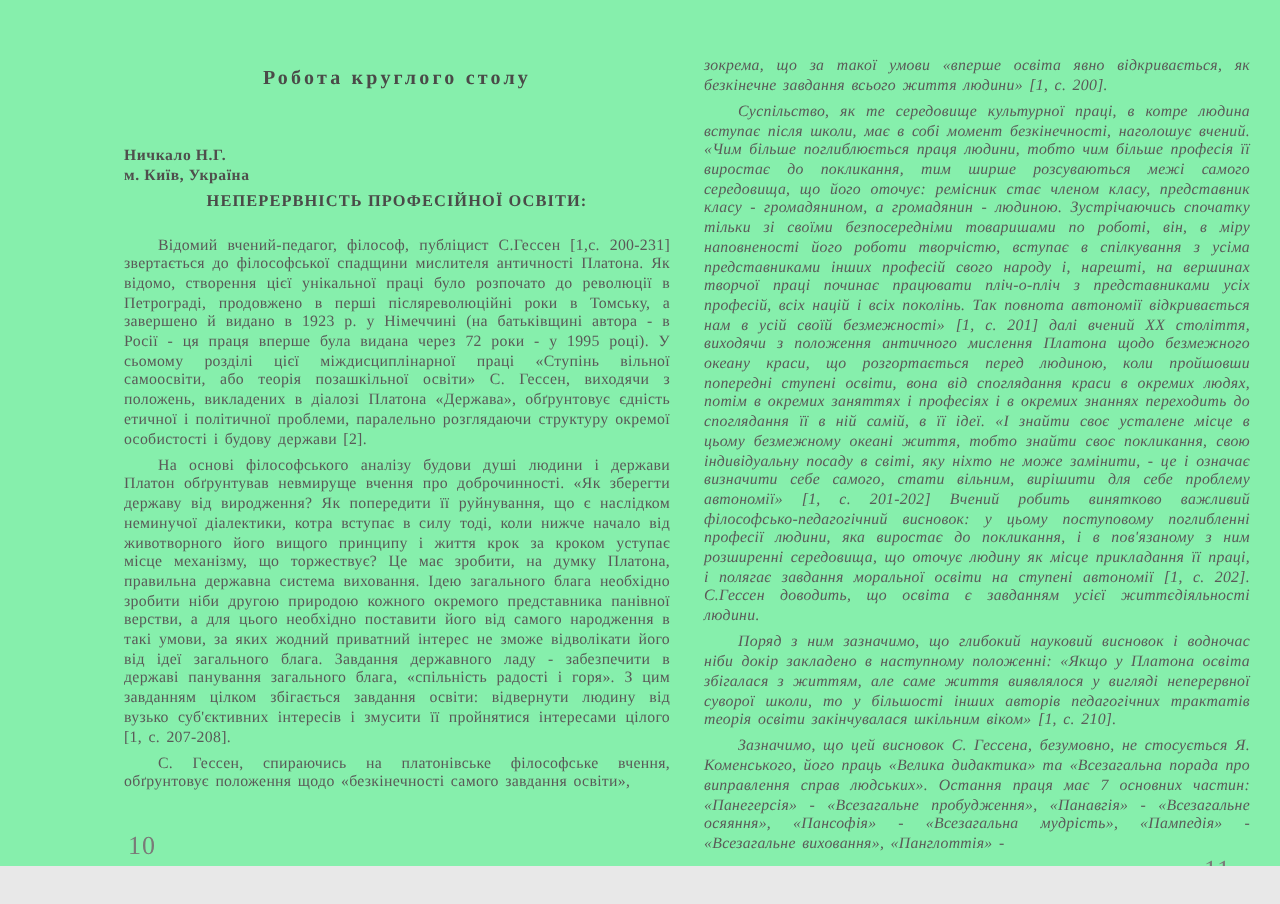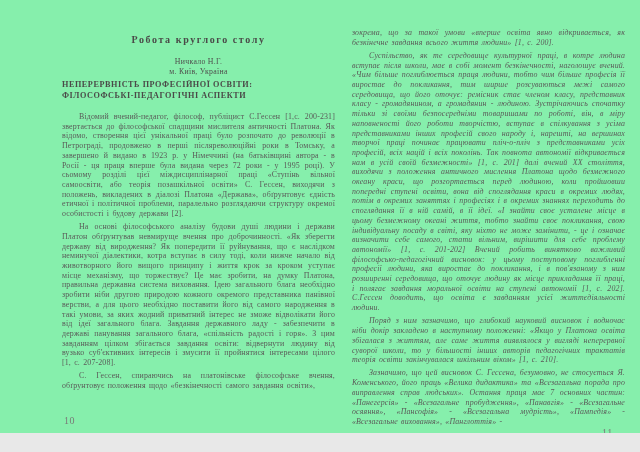--- a/index.html
+++ b/index.html
@@ -24,31 +24,31 @@
   .section-title {
     margin-top: 34px;
     text-align: center;
     font-weight: bold;
     font-size: 10px;
     letter-spacing: 1.6px;
     color: #4a4a48;
     white-space: nowrap;
   }
   .byline {
-    margin-top: 12px;
-    text-align: center;
-    font-weight: normal;
+    margin-top: 28px;
+    text-align: left;
+    font-weight: bold;
     font-size: 7.8px;
     line-height: 10px;
     letter-spacing: 0.3px;
     color: #4f4f4d;
   }
   .article-title {
     margin-top: 3px;
-    text-align: left;
+    text-align: center;
     font-weight: bold;
     font-size: 8.2px;
     line-height: 10.5px;
     letter-spacing: 0.55px;
     color: #4a4a48;
   }
   .body-block { margin-top: 11px; }
   .body-block.flush-top { margin-top: 28px; font-style: italic; }
 
   p.para {
@@ -59,21 +59,21 @@
     text-indent: 17px;
     word-spacing: 1.1px;
     letter-spacing: 0.15px;
     color: #5a5a58;
   }
   p.para.no-indent { text-indent: 0; }
   p.para:last-child { margin-bottom: 16px; }
 
   .folio {
     position: absolute;
-    font-size: 10px;
+    font-size: 13px;
     color: #7a7a78;
     letter-spacing: 0.5px;
   }
   .folio-left  { left: 64px;  top: 415px; }
   .folio-right { left: 602px; top: 427px; }
 </style>
 </head>
 <body>
 
 <div class="spread">
@@ -81,21 +81,20 @@
   <div class="page page-left">
     <div class="section-title">Робота круглого столу</div>
 
     <div class="byline">
       <div>Ничкало Н.Г.</div>
       <div>м. Київ, Україна</div>
     </div>
 
     <div class="article-title">
       <div>НЕПЕРЕРВНІСТЬ ПРОФЕСІЙНОЇ ОСВІТИ:</div>
-      <div>ФІЛОСОФСЬКІ-ПЕДАГОГІЧНІ АСПЕКТИ</div>
     </div>
 
     <div class="body-block">
       <p class="para">Відомий вчений-педагог, філософ, публіцист С.Гессен [1,с. 200-231] звертається до філософської спадщини мислителя античності Платона. Як відомо, створення цієї унікальної праці було розпочато до революції в Петрограді, продовжено в перші післяреволюційні роки в Томську, а завершено й видано в 1923 р. у Німеччині (на батьківщині автора - в Росії - ця праця вперше була видана через 72 роки - у 1995 році). У сьомому розділі цієї міждисциплінарної праці «Ступінь вільної самоосвіти, або теорія позашкільної освіти» С. Гессен, виходячи з положень, викладених в діалозі Платона «Держава», обґрунтовує єдність етичної і політичної проблеми, паралельно розглядаючи структуру окремої особистості і будову держави [2].</p>
       <p class="para">На основі філософського аналізу будови душі людини і держави Платон обґрунтував невмируще вчення про доброчинності. «Як зберегти державу від виродження? Як попередити її руйнування, що є наслідком неминучої діалектики, котра вступає в силу тоді, коли нижче начало від животворного його вищого принципу і життя крок за кроком уступає місце механізму, що торжествує? Це має зробити, на думку Платона, правильна державна система виховання. Ідею загального блага необхідно зробити ніби другою природою кожного окремого представника панівної верстви, а для цього необхідно поставити його від самого народження в такі умови, за яких жодний приватний інтерес не зможе відволікати його від ідеї загального блага. Завдання державного ладу - забезпечити в державі панування загального блага, «спільність радості і горя». З цим завданням цілком збігається завдання освіти: відвернути людину від вузько суб'єктивних інтересів і змусити її пройнятися інтересами цілого [1, с. 207-208].</p>
       <p class="para">С. Гессен, спираючись на платонівське філософське вчення, обґрунтовує положення щодо «безкінечності самого завдання освіти»,</p>
     </div>
   </div>
 
   <div class="page page-right">

